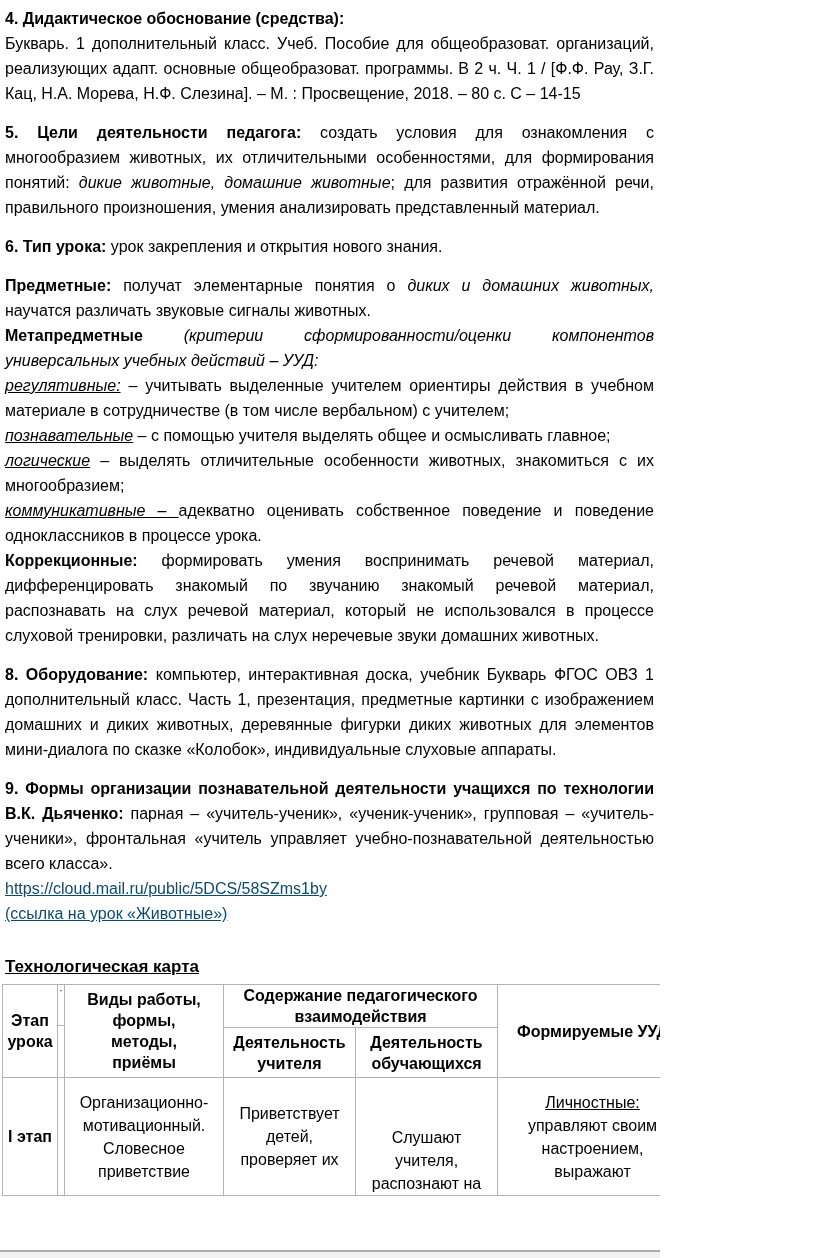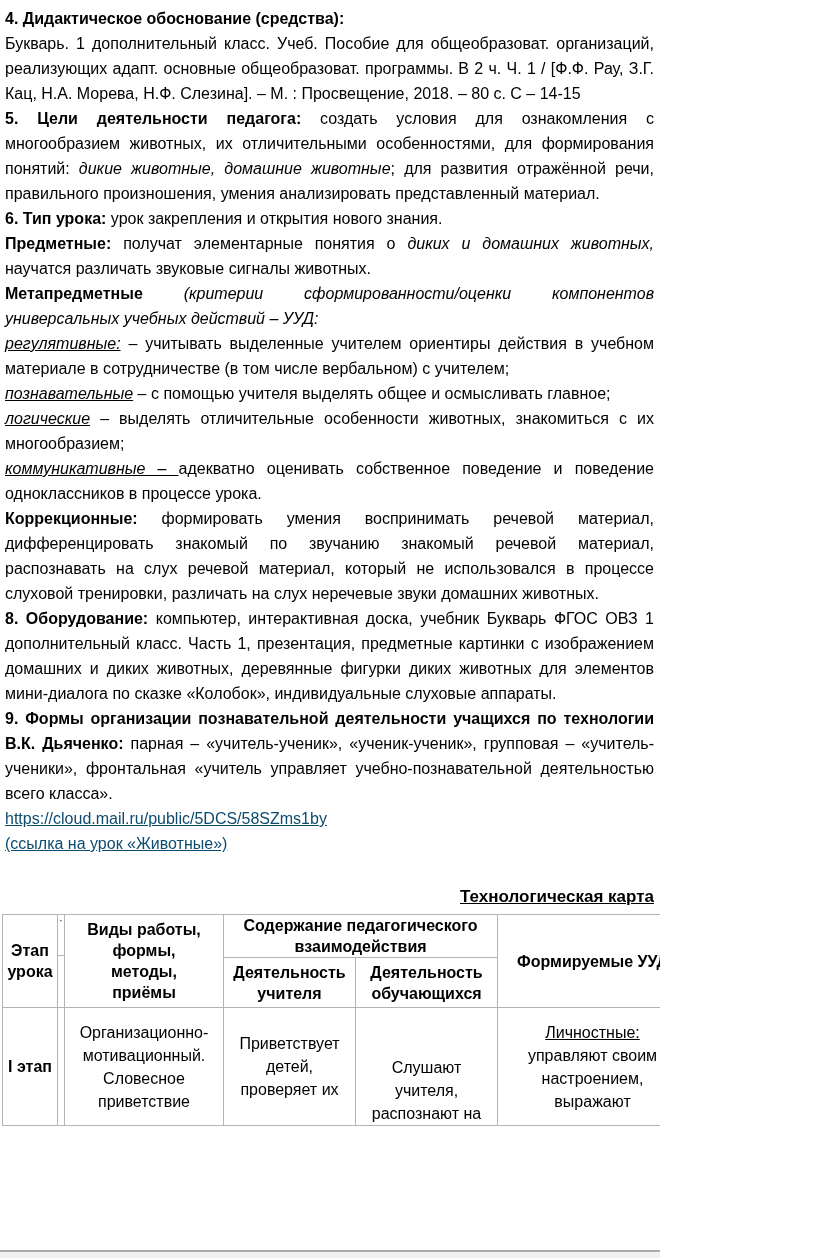--- a/index.html
+++ b/index.html
@@ -7,31 +7,31 @@
     position:relative;
     width:660px;height:1258px;
     background:#fff;
     overflow:hidden;
     box-sizing:border-box;
     padding:6px 6px 0 5px;
     font-family:"Liberation Sans","DejaVu Sans",sans-serif;
     font-size:16px;line-height:25px;color:#000;
   }
   p{margin:0;text-align:justify;}
-  .gap{}
+  .gap{margin-top:14px;}
   b,.b{font-weight:bold;}
   i,.i{font-style:italic;}
   .term{font-style:italic;text-decoration:underline;}
   .link{display:block;color:#0c4a6e;text-decoration:underline;cursor:pointer;text-align:left;}
   .tbl-title{
     margin-top:28px;
     font-weight:bold;
     text-decoration:underline;
     font-size:17px;
-    text-align:right;
+    text-align:left;
   }
   table.tk{
     border-collapse:collapse;
     table-layout:fixed;
     width:812px;
     margin-left:-3px;
     margin-top:5px;
   }
   table.tk td{
     border:1px solid #b3b3b3;

